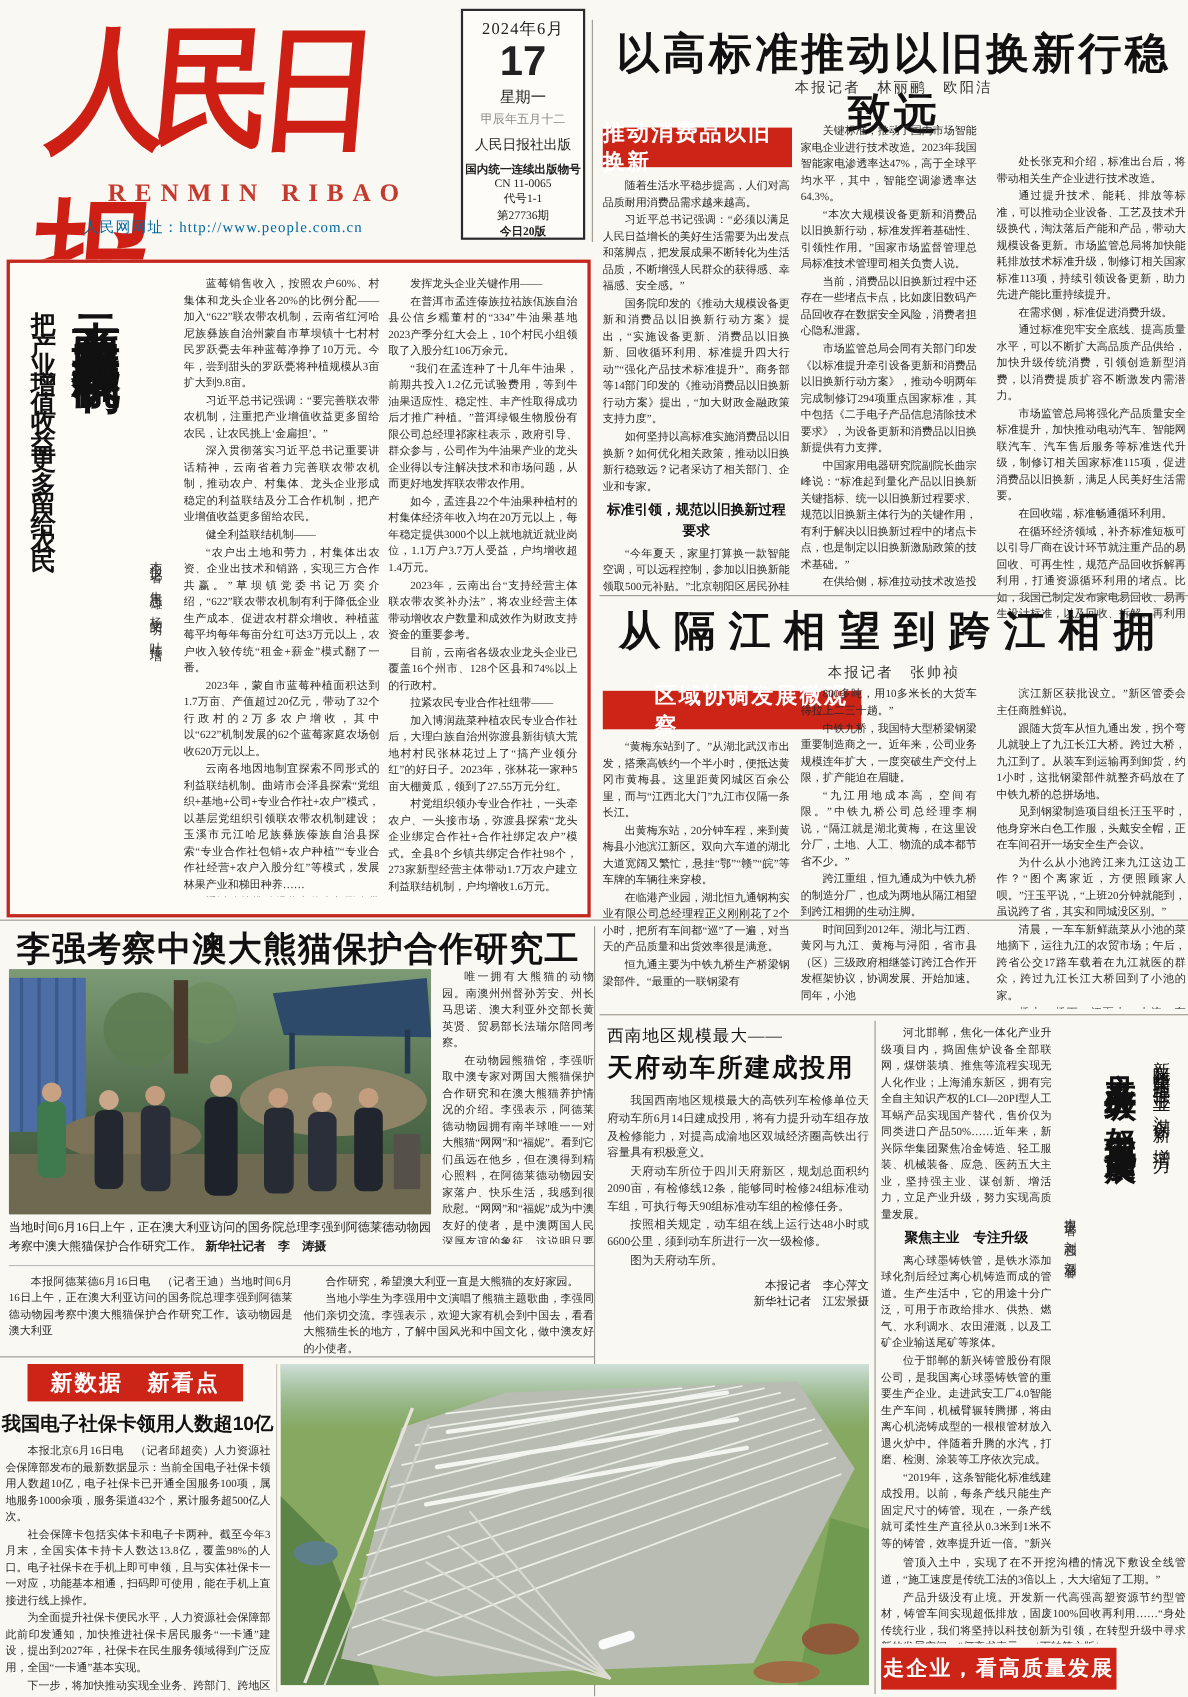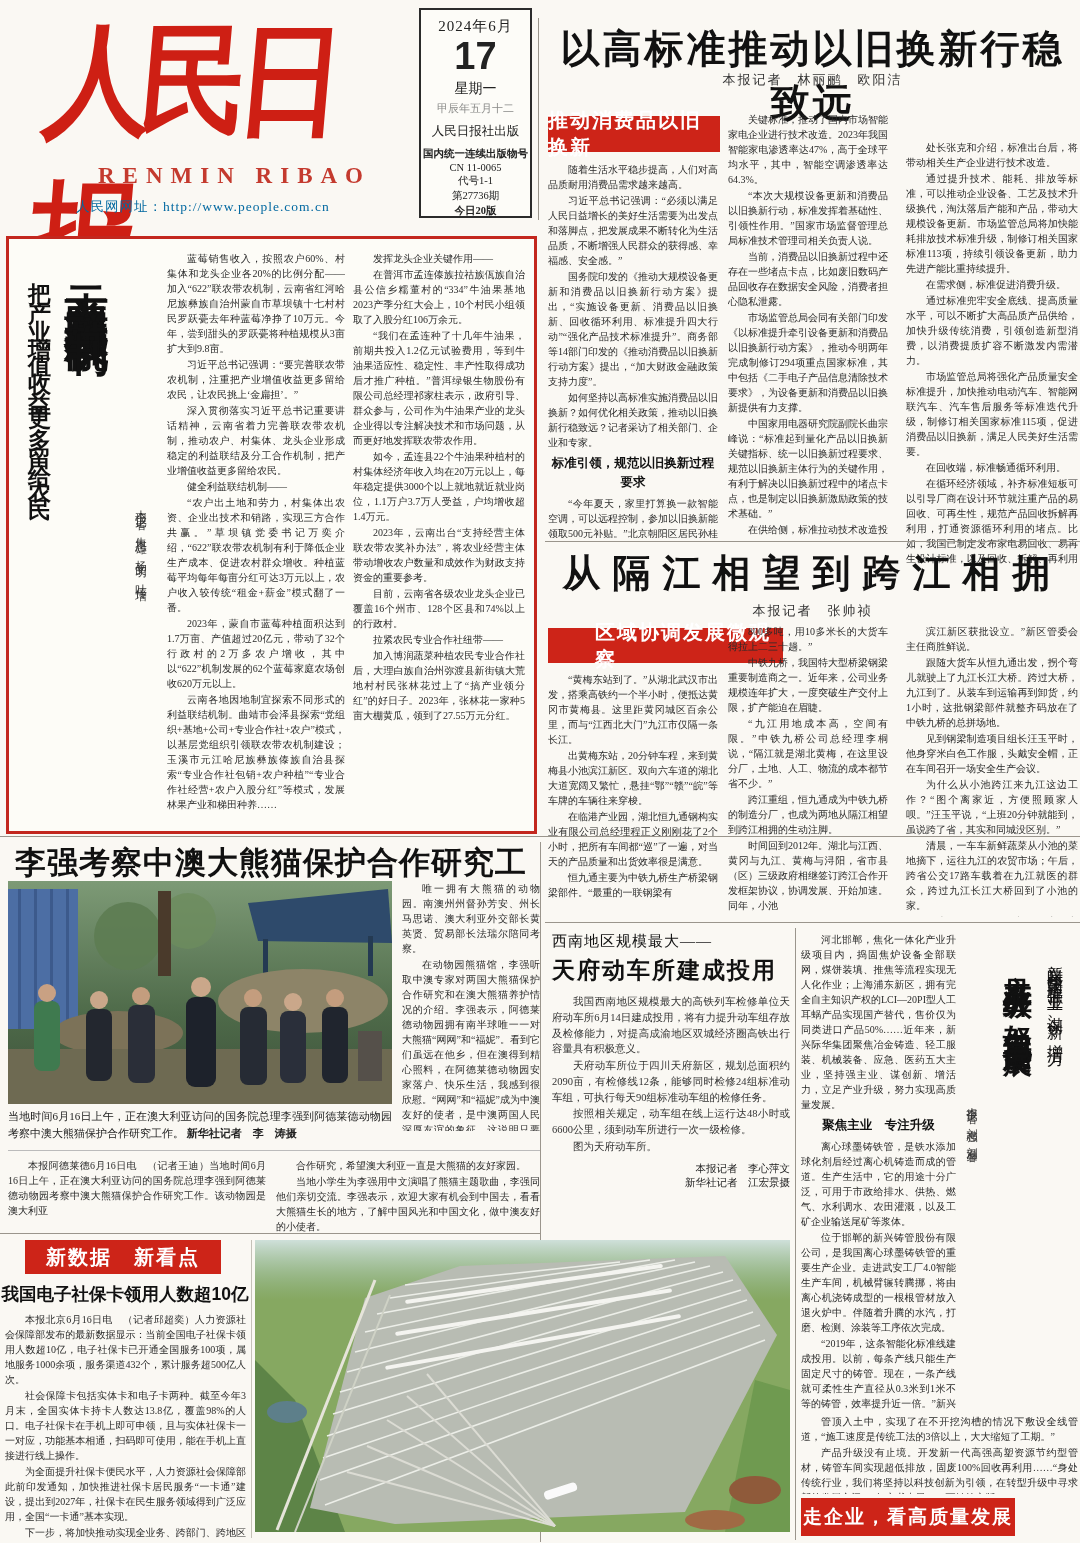--- a/index.html
+++ b/index.html
@@ -124,20 +124,21 @@
     <div class="abs col" style="left:344px;top:12px;width:172px;height:564px;">
       <div>
           <p class="para">发挥龙头企业关键作用——</p>
           <p class="para">在普洱市孟连傣族拉祜族佤族自治县公信乡糯董村的“334”牛油果基地2023产季分红大会上，10个村民小组领取了入股分红106万余元。</p>
           <p class="para">“我们在孟连种了十几年牛油果，前期共投入1.2亿元试验费用，等到牛油果适应性、稳定性、丰产性取得成功后才推广种植。”普洱绿银生物股份有限公司总经理祁家柱表示，政府引导、群众参与，公司作为牛油果产业的龙头企业得以专注解决技术和市场问题，从而更好地发挥联农带农作用。</p>
           <p class="para">如今，孟连县22个牛油果种植村的村集体经济年收入均在20万元以上，每年稳定提供3000个以上就地就近就业岗位，1.1万户3.7万人受益，户均增收超1.4万元。</p>
           <p class="para">2023年，云南出台“支持经营主体联农带农奖补办法”，将农业经营主体带动增收农户数量和成效作为财政支持资金的重要参考。</p>
           <p class="para">目前，云南省各级农业龙头企业已覆盖16个州市、128个区县和74%以上的行政村。</p>
           <p class="para">拉紧农民专业合作社纽带——</p>
           <p class="para">加入博润蔬菜种植农民专业合作社后，大理白族自治州弥渡县新街镇大荒地村村民张林花过上了“搞产业领分红”的好日子。2023年，张林花一家种5亩大棚黄瓜，领到了27.55万元分红。</p>
+          <p class="para">村党组织领办专业合作社，一头牵农户、一头接市场，弥渡县探索“龙头企业绑定合作社+合作社绑定农户”模式。全县8个乡镇共绑定合作社98个，273家新型经营主体带动1.7万农户建立利益联结机制，户均增收1.6万元。</p>
         </div>
     </div>
   </div>
 
   <div class="abs byline center" style="left:545px;top:602px;width:535px;">本报记者　张帅祯</div>
   <div class="abs hd center" style="left:545px;top:548px;width:535px;font-size:38px;letter-spacing:12px;">从隔江相望到跨江相拥</div>
   <div class="abs badge" style="left:548px;top:628px;width:188px;height:35px;font-size:20px;padding-left:47px;">区域协调发展微观察</div>
 
   <div class="abs col" style="left:548px;top:672px;width:170px;height:245px;">
     <div>

